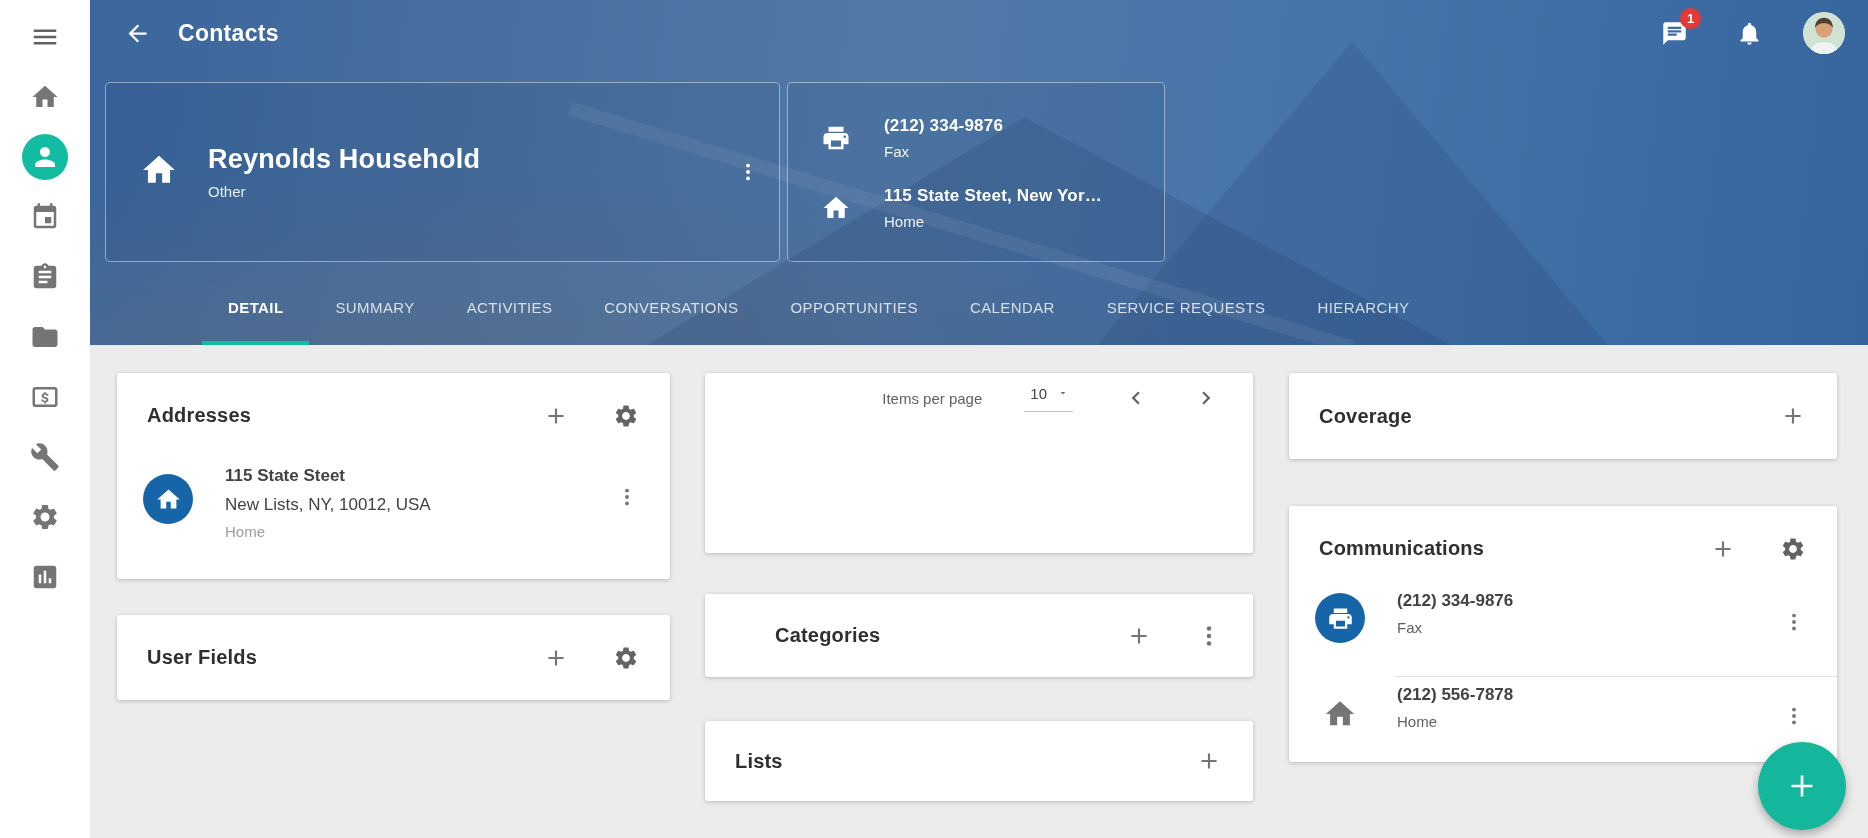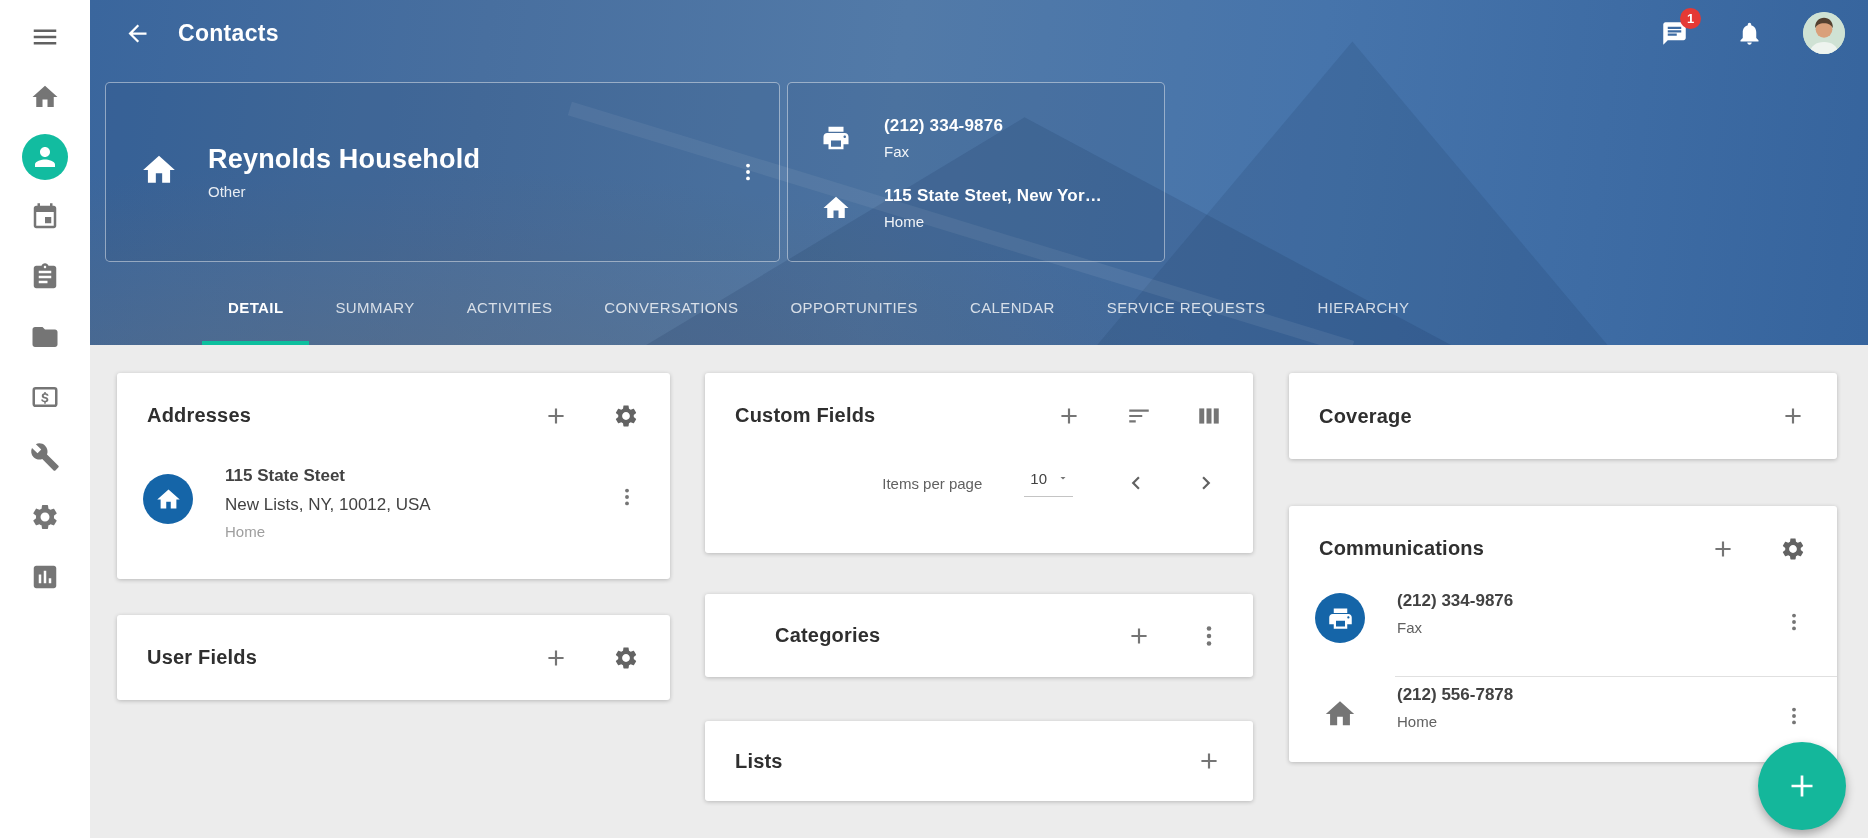--- a/index.html
+++ b/index.html
@@ -343,42 +343,20 @@
                   <path d="M19.14 12.94c.04-.3.06-.61.06-.94 0-.32-.02-.64-.07-.94l2.03-1.58c.18-.14.23-.41.12-.61l-1.92-3.32c-.12-.22-.37-.29-.59-.22l-2.39.96c-.5-.38-1.03-.7-1.62-.94l-.36-2.54c-.04-.24-.24-.41-.48-.41h-3.84c-.24 0-.43.17-.47.41l-.36 2.54c-.59.24-1.13.57-1.62.94l-2.39-.96c-.22-.08-.47 0-.59.22L2.74 8.87c-.12.21-.08.47.12.61l2.03 1.58c-.05.3-.09.63-.09.94s.02.64.07.94l-2.03 1.58c-.18.14-.23.41-.12.61l1.92 3.32c.12.22.37.29.59.22l2.39-.96c.5.38 1.03.7 1.62.94l.36 2.54c.05.24.24.41.48.41h3.84c.24 0 .44-.17.47-.41l.36-2.54c.59-.24 1.13-.56 1.62-.94l2.39.96c.22.08.47 0 .59-.22l1.92-3.32c.12-.22.07-.47-.12-.61l-2.01-1.58zM12 15.6c-1.98 0-3.6-1.62-3.6-3.6s1.62-3.6 3.6-3.6 3.6 1.62 3.6 3.6-1.62 3.6-3.6 3.6z"></path>
                 </svg>
             </button>
           </div>
         </div>
       </section>
     </div>
 
     <div class="col col2">
       <section class="card cf-card">
-        <div class="card-head">
-          <div class="card-title">Custom Fields</div>
-          <div class="head-actions">
-            <button class="act-btn">
-              <svg viewBox="0 0 24 24">
-                  <path d="M19 13h-6v6h-2v-6H5v-2h6V5h2v6h6v2z"></path>
-                </svg>
-            </button>
-            <button class="act-btn">
-              <svg viewBox="0 0 24 24">
-                  <path d="M3 8h18V6H3v2zm0 5h12v-2H3v2zm0 5h6v-2H3v2z"></path>
-                </svg>
-            </button>
-            <button class="act-btn">
-              <svg viewBox="0 0 24 24">
-                <rect x="3" y="5" width="4.6" height="14"></rect>
-                  <rect x="9.7" y="5" width="4.6" height="14"></rect>
-                  <rect x="16.4" y="5" width="4.6" height="14"></rect>
-              </svg>
-            </button>
-          </div>
-        </div>
         <div class="paginator">
           <span>Items per page</span>
           <button class="pg-select">
             <span>10</span>
             <svg viewBox="0 0 24 24">
                 <path d="M7 10l5 5 5-5z"></path>
               </svg>
           </button>
           <button class="pg-nav pg-prev">
             <svg viewBox="0 0 24 24">

